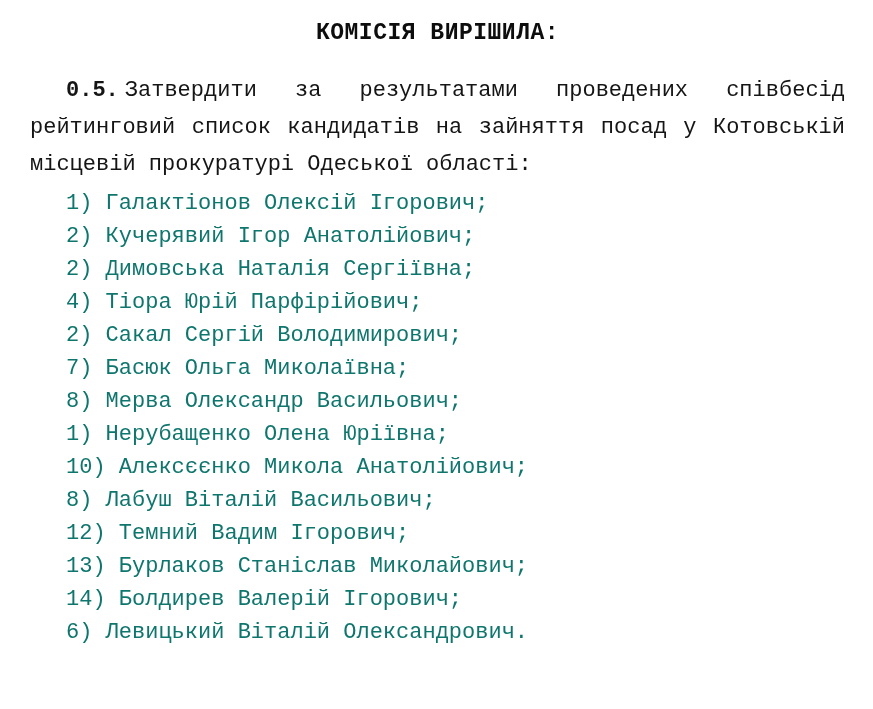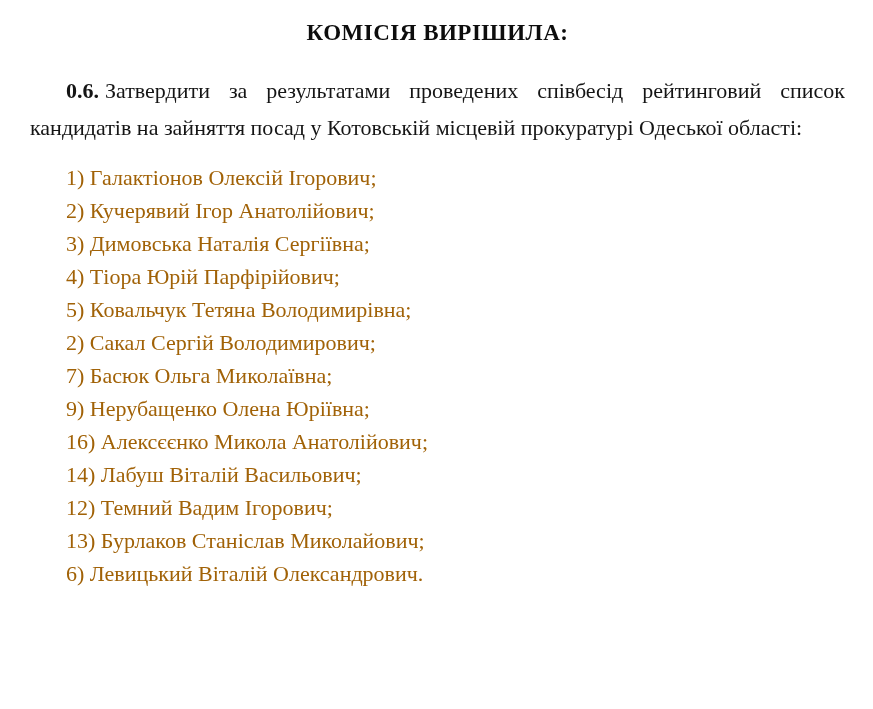--- a/index.html
+++ b/index.html
@@ -6,21 +6,21 @@
     margin: 0;
     padding: 0;
     background: #ffffff;
   }
   .page {
     width: 873px;
     height: 709px;
     box-sizing: border-box;
     background: #ffffff;
     color: #111111;
-    font-family: Liberation Serif, serif;
+    font-family: Liberation Mono, monospace;
     padding: 14px 28px 0 30px;
     overflow: hidden;
   }
   .doc-title {
     text-align: center;
     font-weight: bold;
     font-size: 23px;
     letter-spacing: 0.5px;
     margin: 6px 0 26px 0;
     color: #0d0d0d;
@@ -31,49 +31,50 @@
     text-align: justify;
     text-indent: 36px;
     margin: 0 0 2px 0;
     color: #151515;
   }
   .para-num {
     font-weight: bold;
     padding-right: 6px;
   }
   .candidate-list {
-    margin: 15px 0 0 0;
+    margin: 4px 0 0 0;
     padding: 0 0 0 36px;
     list-style: none;
     font-size: 22px;
     line-height: 33px;
-    color: #a16207;
+    color: #0f766e;
   }
   .candidate-list li {
     white-space: nowrap;
   }
 </style>
 </head>
 <body>
 
 <div class="page">
 
   <h1 class="doc-title">КОМІСІЯ ВИРІШИЛА:</h1>
 
-  <p class="resolution-para"><span class="para-num">0.6.</span><span>Затвердити за результатами проведених співбесід рейтинговий список кандидатів на зайняття посад у Котовській місцевій прокуратурі Одеської області:</span></p>
+  <p class="resolution-para"><span class="para-num">0.5.</span><span>Затвердити за результатами проведених співбесід рейтинговий список кандидатів на зайняття посад у Котовській місцевій прокуратурі Одеської області:</span></p>
 
   <ol class="candidate-list">
     <li>1) Галактіонов Олексій Ігорович;</li>
     <li>2) Кучерявий Ігор Анатолійович;</li>
-    <li>3) Димовська Наталія Сергіївна;</li>
+    <li>2) Димовська Наталія Сергіївна;</li>
     <li>4) Тіора Юрій Парфірійович;</li>
-    <li>5) Ковальчук Тетяна Володимирівна;</li>
     <li>2) Сакал Сергій Володимирович;</li>
     <li>7) Басюк Ольга Миколаївна;</li>
-    <li>9) Нерубащенко Олена Юріївна;</li>
-    <li>16) Алексєєнко Микола Анатолійович;</li>
-    <li>14) Лабуш Віталій Васильович;</li>
+    <li>8) Мерва Олександр Васильович;</li>
+    <li>1) Нерубащенко Олена Юріївна;</li>
+    <li>10) Алексєєнко Микола Анатолійович;</li>
+    <li>8) Лабуш Віталій Васильович;</li>
     <li>12) Темний Вадим Ігорович;</li>
     <li>13) Бурлаков Станіслав Миколайович;</li>
+    <li>14) Болдирев Валерій Ігорович;</li>
     <li>6) Левицький Віталій Олександрович.</li>
   </ol>
 
 </div>
 
 </body></html>

